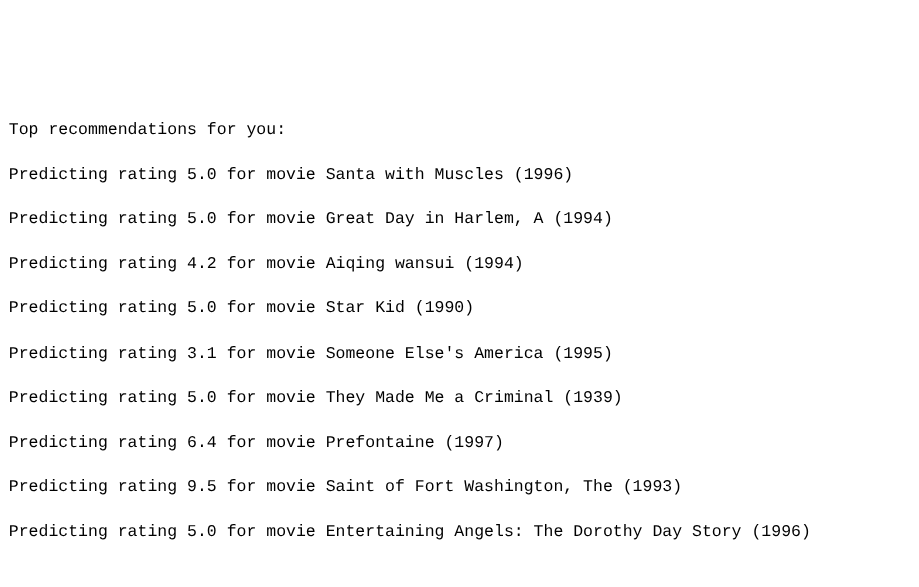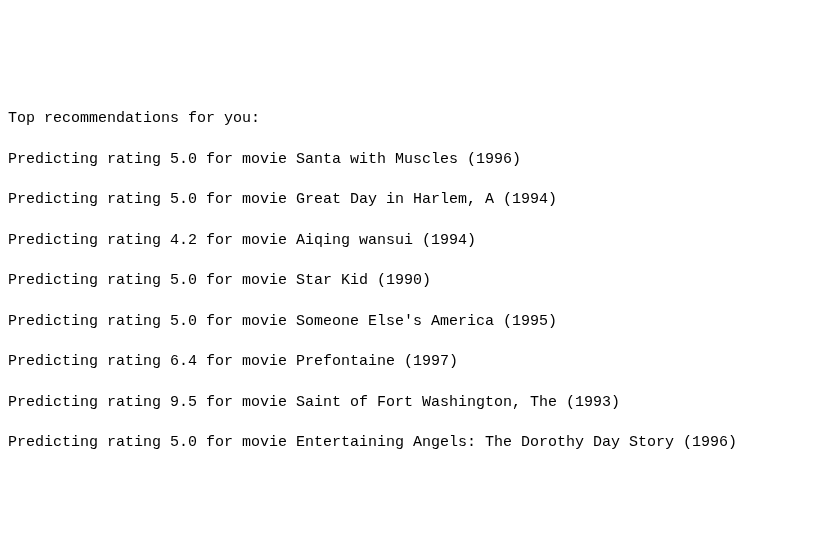--- a/index.html
+++ b/index.html
@@ -18,21 +18,22 @@
 <body>
 
 
 
 <div>
 <span class="line">Top recommendations for you:</span>
 <span class="line">Predicting rating 5.0 for movie Santa with Muscles (1996)</span>
 <span class="line">Predicting rating 5.0 for movie Great Day in Harlem, A (1994)</span>
 <span class="line">Predicting rating 4.2 for movie Aiqing wansui (1994)</span>
 <span class="line">Predicting rating 5.0 for movie Star Kid (1990)</span>
-<span class="line">Predicting rating 5.0 for movie Someone Else's America (1995)</span>
+<span class="line">Predicting rating 3.1 for movie Someone Else's America (1995)</span>
+<span class="line">Predicting rating 5.0 for movie They Made Me a Criminal (1939)</span>
 <span class="line">Predicting rating 6.4 for movie Prefontaine (1997)</span>
 <span class="line">Predicting rating 9.5 for movie Saint of Fort Washington, The (1993)</span>
 <span class="line">Predicting rating 5.0 for movie Entertaining Angels: The Dorothy Day Story (1996)</span>
 
 
 
 
 
 
 

